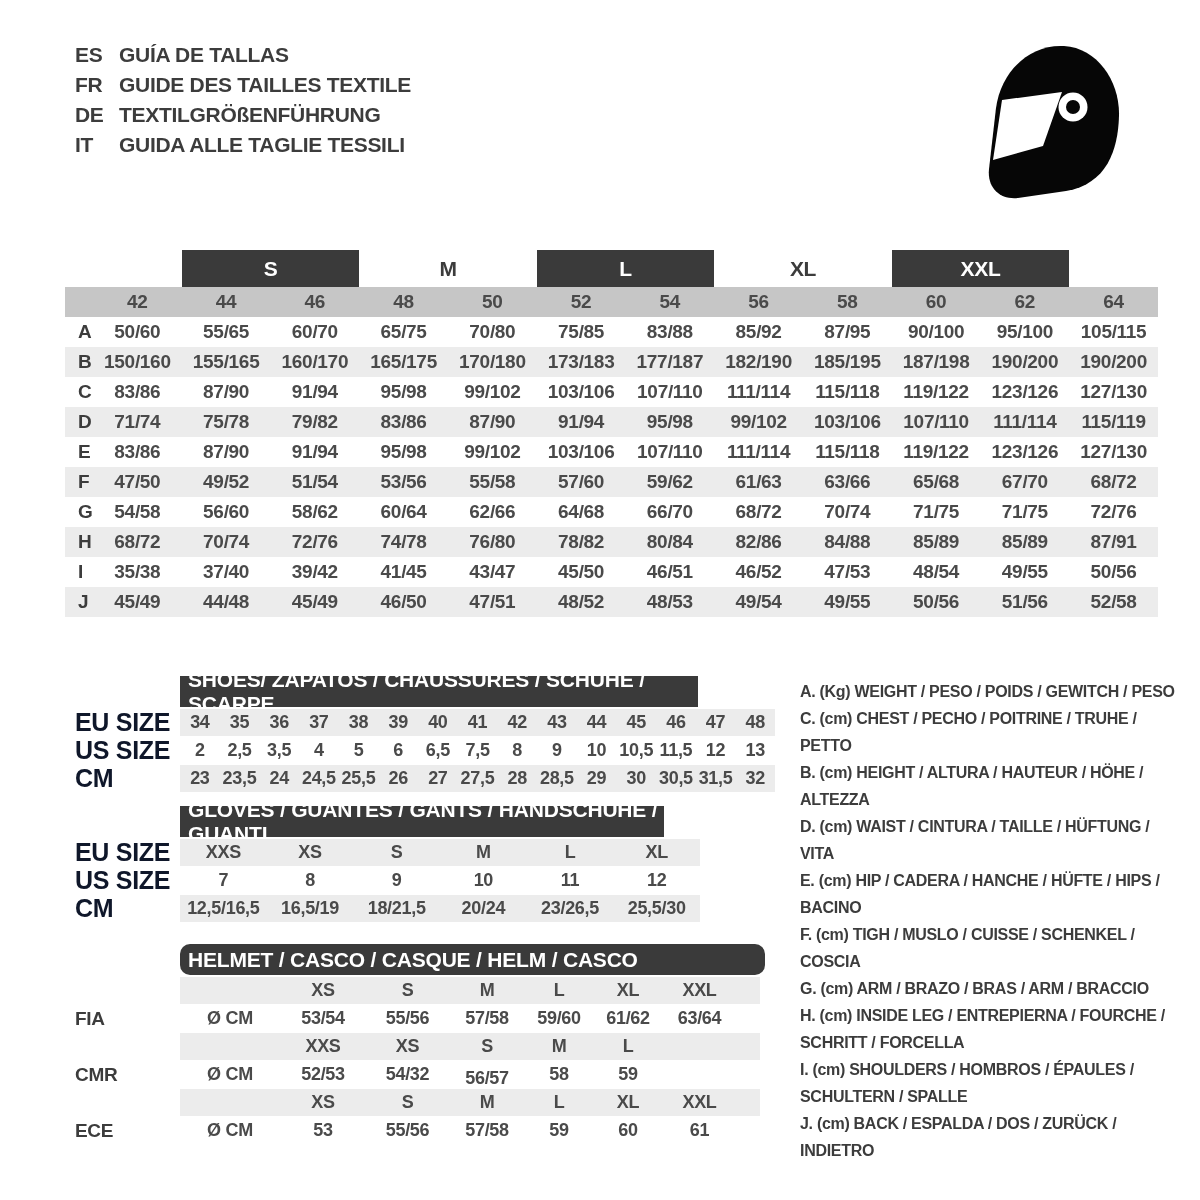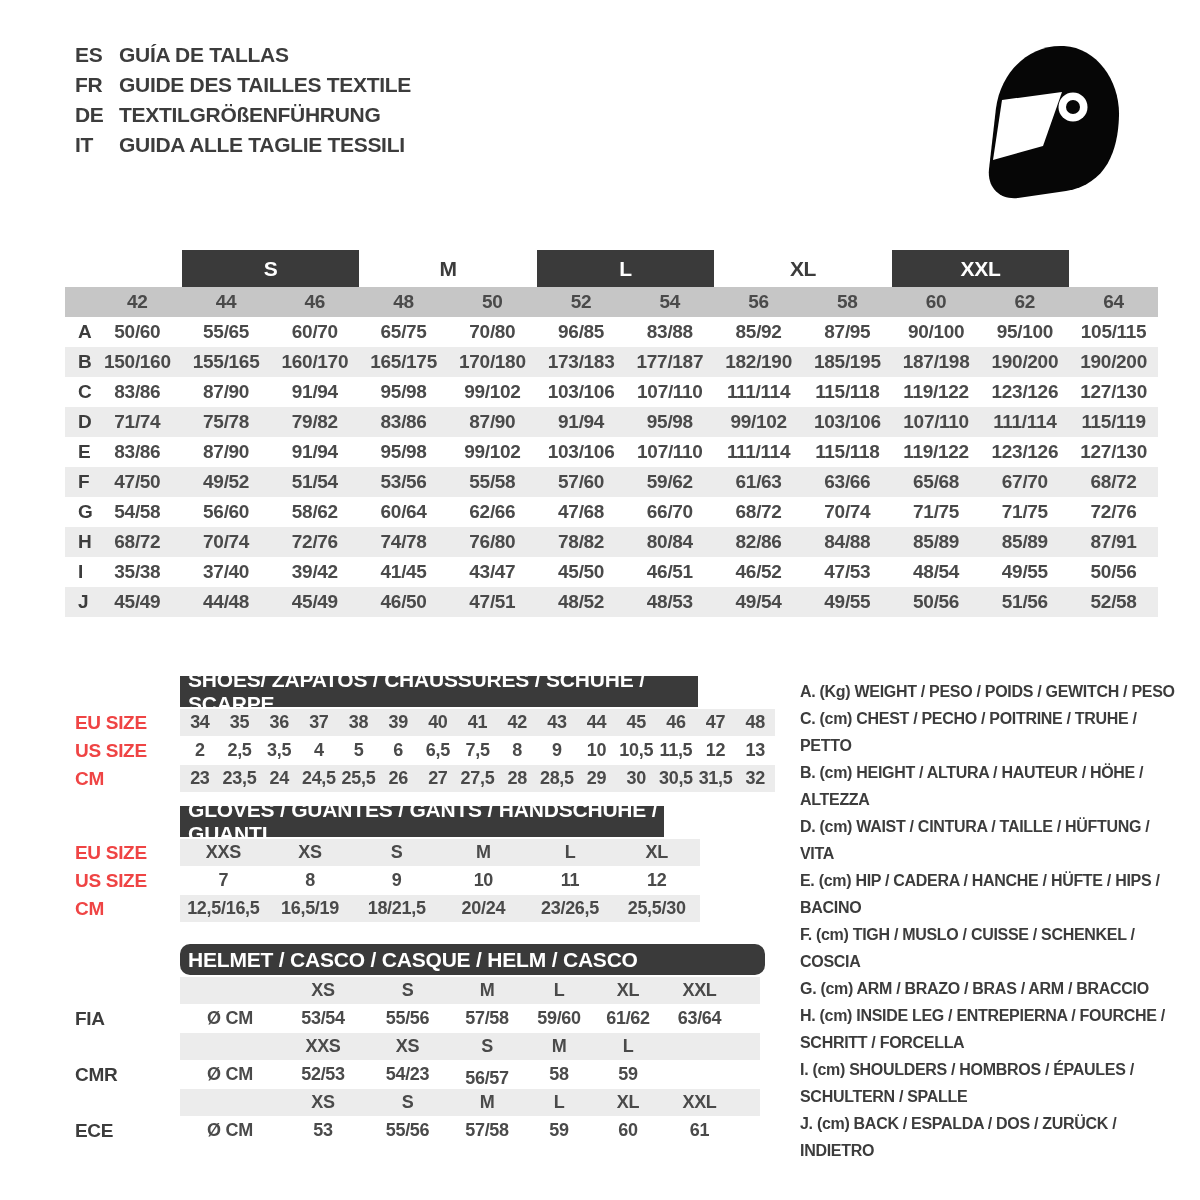--- a/index.html
+++ b/index.html
@@ -30,21 +30,21 @@
   .mt-cell { flex:1; text-align:center; font-size:19px; }
   .mt-datarow.shade { background:#ececec; }
 
   
   .sec-bar { margin-left:115px; height:31px; background:#3a3a3a; color:#ffffff;
              display:flex; align-items:center; padding-left:8px; font-size:21px;
              letter-spacing:-0.2px; }
   .sec-row { display:flex; height:27px; margin-top:1px; align-items:stretch; }
   .sec-row:first-of-type { margin-top:2px; }
   .sec-label { width:115px; display:flex; align-items:center; padding-left:10px;
-               font-size:19px; color:#ef4444; }
+               font-size:25px; color:#0f172a; }
   .sec-band { display:flex; align-items:center; }
   .sec-band.gray { background:#ececec; }
   .sec-cell { flex:1; text-align:center; font-size:18px; }
 
   .section-shoes  { left:65px; top:676px; width:720px; }
   .section-shoes .sec-bar  { width:518px; }
   .section-shoes .sec-band { width:595px; }
 
   .section-gloves { left:65px; top:806px; width:720px; }
   .section-gloves .sec-bar  { width:484px; }
@@ -120,21 +120,21 @@
       <div class="mt-cell">62</div>
       <div class="mt-cell">64</div>
     </div>
     <div class="mt-row mt-datarow">
       <div class="mt-label">A</div>
       <div class="mt-cell">50/60</div>
       <div class="mt-cell">55/65</div>
       <div class="mt-cell">60/70</div>
       <div class="mt-cell">65/75</div>
       <div class="mt-cell">70/80</div>
-      <div class="mt-cell">96/85</div>
+      <div class="mt-cell">75/85</div>
       <div class="mt-cell">83/88</div>
       <div class="mt-cell">85/92</div>
       <div class="mt-cell">87/95</div>
       <div class="mt-cell">90/100</div>
       <div class="mt-cell">95/100</div>
       <div class="mt-cell">105/115</div>
     </div>
     <div class="mt-row mt-datarow shade">
       <div class="mt-label">B</div>
       <div class="mt-cell">150/160</div>
@@ -210,21 +210,21 @@
       <div class="mt-cell">67/70</div>
       <div class="mt-cell">68/72</div>
     </div>
     <div class="mt-row mt-datarow">
       <div class="mt-label">G</div>
       <div class="mt-cell">54/58</div>
       <div class="mt-cell">56/60</div>
       <div class="mt-cell">58/62</div>
       <div class="mt-cell">60/64</div>
       <div class="mt-cell">62/66</div>
-      <div class="mt-cell">47/68</div>
+      <div class="mt-cell">64/68</div>
       <div class="mt-cell">66/70</div>
       <div class="mt-cell">68/72</div>
       <div class="mt-cell">70/74</div>
       <div class="mt-cell">71/75</div>
       <div class="mt-cell">71/75</div>
       <div class="mt-cell">72/76</div>
     </div>
     <div class="mt-row mt-datarow shade">
       <div class="mt-label">H</div>
       <div class="mt-cell">68/72</div>
@@ -405,21 +405,21 @@
         <div class="hm-cell" style="width: 83px;">XS</div>
         <div class="hm-cell" style="width: 76px;">S</div>
         <div class="hm-cell" style="width: 68px;">M</div>
         <div class="hm-cell" style="width: 70px;">L</div>
         <div class="hm-cell" style="width: 73px;"></div>
       </div>
       <div class="hm-row hm-data">
         <div class="hm-label">CMR</div>
         <div class="hm-unit">Ø CM</div>
         <div class="hm-cell" style="width: 86px;">52/53</div>
-        <div class="hm-cell" style="width: 83px;">54/23</div>
+        <div class="hm-cell" style="width: 83px;">54/32</div>
         <div class="hm-cell" style="width: 76px; margin-top: 8px;">56/57</div>
         <div class="hm-cell" style="width: 68px;">58</div>
         <div class="hm-cell" style="width: 70px;">59</div>
         <div class="hm-cell" style="width: 73px;"></div>
       </div>
       <div class="hm-row hm-band">
         <div class="hm-unit"></div>
         <div class="hm-cell" style="width: 86px;">XS</div>
         <div class="hm-cell" style="width: 83px;">S</div>
         <div class="hm-cell" style="width: 76px;">M</div>

